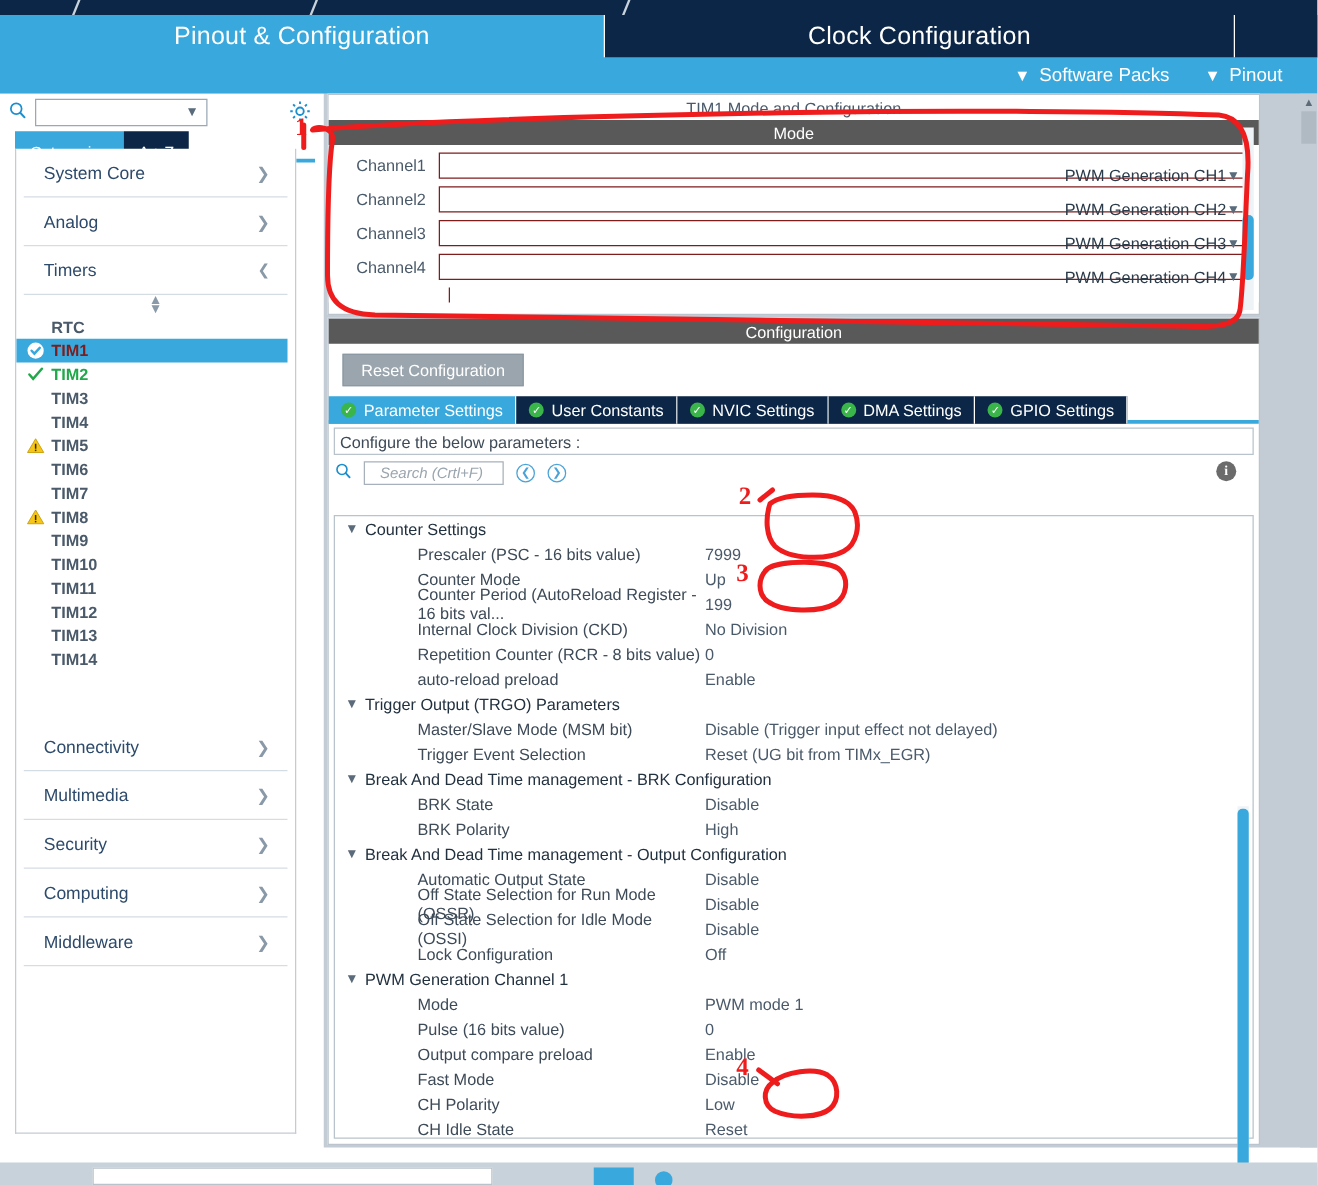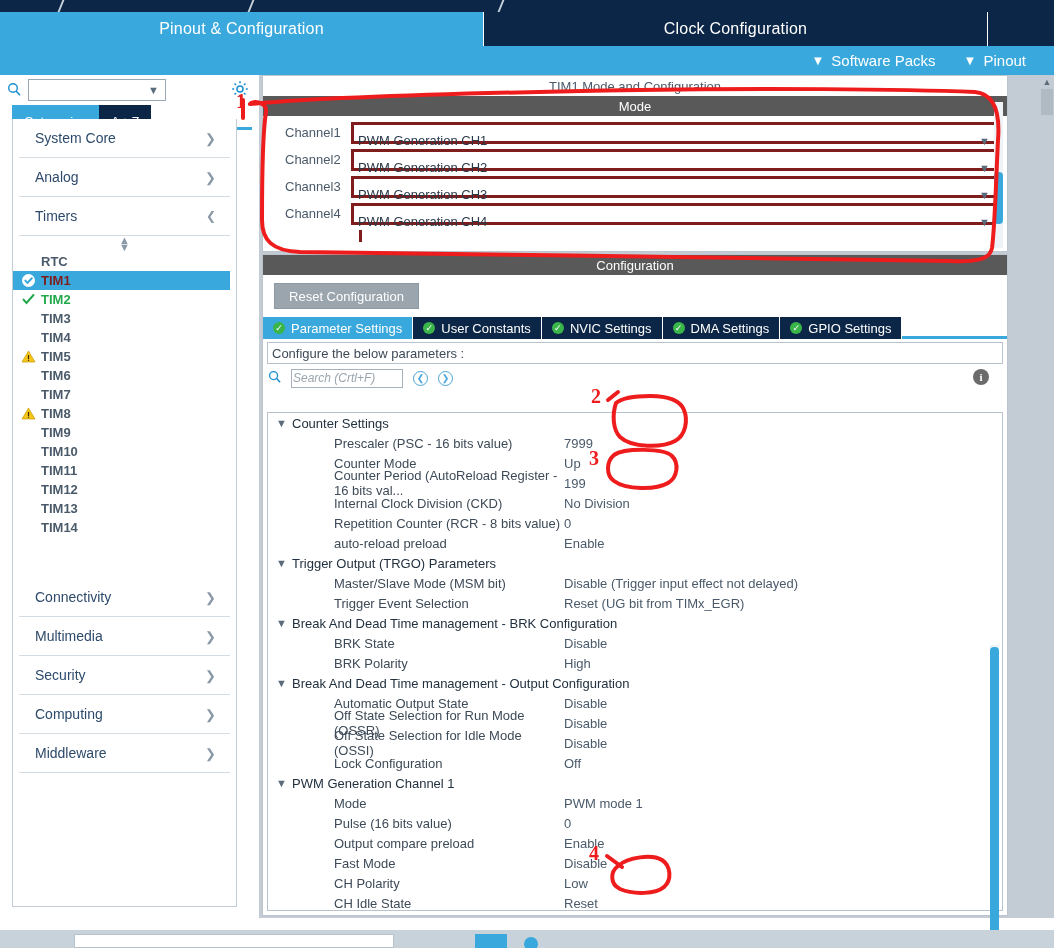--- a/index.html
+++ b/index.html
@@ -22,21 +22,21 @@
     background:#c9d3dc; transform:skewX(-22deg);
   }
 
   
   #tabbar{
     position:absolute; left:0; top:12px; width:1054px; height:34px;
     background:#0b2646; display:flex;
   }
   .mtab{
     height:34px; display:flex; align-items:center; justify-content:center;
-    color:#ffffff; font-size:16px; letter-spacing:.2px;
+    color:#ffffff; font-size:20px; letter-spacing:.2px;
     border-right:1px solid #ffffff;
   }
   .mtab.active{ background:#39a8dc; }
   .mtab.idle{ background:#0b2646; }
   #tab-pinout-config{ width:484px; }
   #tab-clock-config{ width:504px; }
   #tab-extra{ flex:1; border-right:none; }
 
   
   #subbar{
@@ -132,22 +132,22 @@
     display:flex; align-items:center; justify-content:center;
   }
   #mode-body{ background:#ffffff; padding-top:6px; }
   .mode-row{
     height:21px; display:flex; align-items:center; margin-bottom:6px; padding:0 8px 0 22px;
   }
   .mode-row .ml{
     width:66px; font-size:13px; color:#4a5a6a; text-align:left;
   }
   .mode-row .combo{
-    flex:1; height:21px; border:3px solid #7f1d1d; background:#fff;
-    display:flex; align-items:center; justify-content:space-between;
+    flex:1; height:21px; border:1px solid #7f1d1d; background:#fff;
+    display:flex; align-items:center; justify-content:flex-end;
     padding:16px 6px 0 4px; font-size:13px; color:#2b3a49;
   }
   .mode-row .combo .cb-arrow{ color:#5a6b7b; font-size:11px; }
   .mode-row.clipped{ height:12px; overflow:hidden; margin-bottom:0; }
   .mode-row.clipped .combo{ margin-left:74px; }
 
   #mode-scroll-track{
     position:absolute; right:4px; top:26px; width:9px; height:146px; background:#eef3f7;
   }
   #mode-scroll-thumb{
@@ -189,21 +189,21 @@
     display:flex; align-items:center; padding-left:4px;
     font-size:13px; color:#3d4a57; background:#ffffff;
   }
   #search-param-row{
     height:28px; display:flex; align-items:center; padding-left:5px; gap:10px;
     position:relative;
   }
   #search-param-row .sicon{ color:#1a8fd0; font-size:13px; font-weight:bold; }
   #param-search-input{
     width:112px; height:19px; border:1px solid #a6b1bb; background:#ffffff;
-    font-size:12px; font-style:italic; color:#9aa5ae; padding-left:1px;
+    font-size:12px; font-style:italic; color:#9aa5ae; padding-left:12px;
     display:flex; align-items:center;
   }
   .nav-circle{
     width:15px; height:15px; border-radius:50%; border:1px solid #4aa3d8;
     color:#4aa3d8; font-size:9px; display:flex; align-items:center;
     justify-content:center; background:#ffffff;
   }
   #info-icon{
     position:absolute; right:18px; top:5px; width:16px; height:16px;
     border-radius:50%; background:#6b6b6b; color:#ffffff; font-size:11px;

